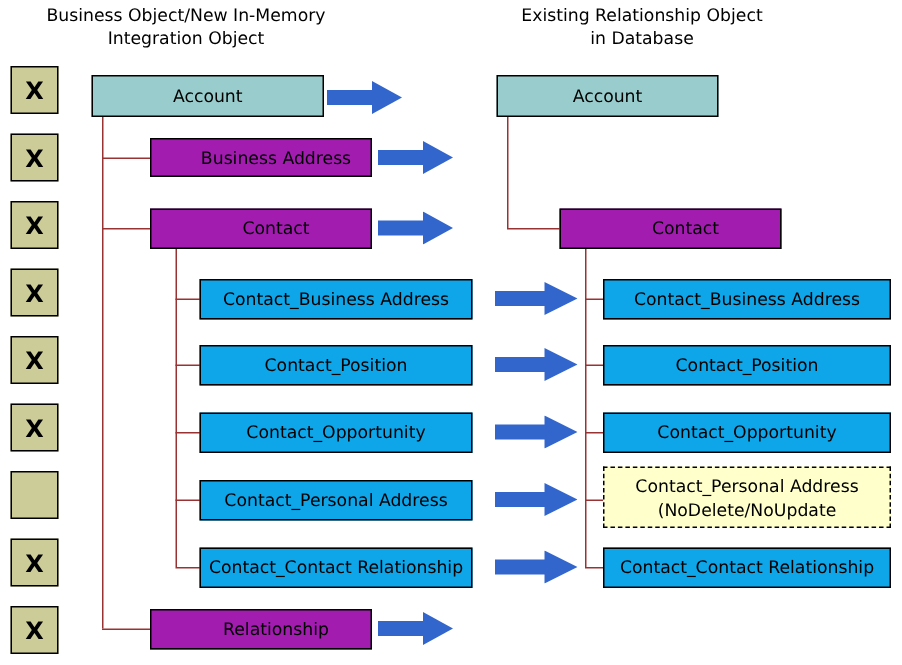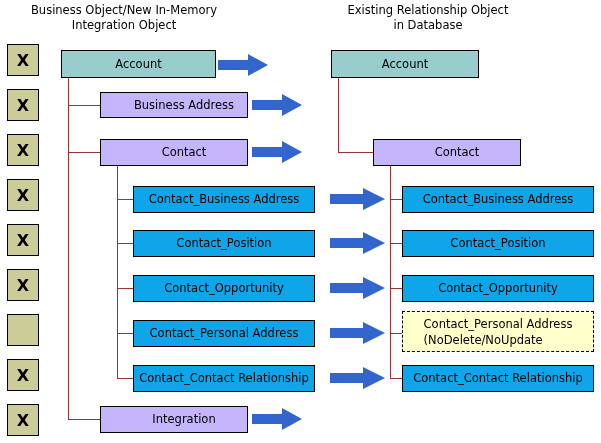--- a/index.html
+++ b/index.html
@@ -29,28 +29,29 @@
   #title-right{left:318px; top:3px; width:220px; }
 
   
   .box{
     position:absolute;
     box-sizing:border-box;
     border:1px solid #000000;
     display:flex;
     align-items:center;
     justify-content:center;
+    text-align:center;
     font-size:11.5px;
     line-height:13px;
     color:#000000;
     white-space:pre-line;
     z-index:4;
   }
   .box.teal  { background:#99CCCC; }
-  .box.cyan  { background:#c4b5fd;padding-left:20px; }
+  .box.cyan  { background:#a21caf;padding-left:20px; }
   .box.yellow{ background:#0ea5e9; }
   .box.dashed{ background:#FFFFCC; border:1px dashed #000000; }
 
   
   .flag{
     position:absolute;
     box-sizing:border-box;
     width:32px;height:32px;
     border:1px solid #000000;
     background:#CCCC99;
@@ -155,21 +156,21 @@
 
   <div class="box yellow" style="left:133px; top:320px; width:182px; height:27px;">
     <span>Contact_Personal Address</span>
   </div>
 
   <div class="box yellow" style="left:133px; top:365px; width:182px; height:27px;">
     <span>Contact_Contact Relationship</span>
   </div>
 
   <div class="box cyan" style="left:100px; top:406px; width:148px; height:27px;">
-    <span>Integration</span>
+    <span>Relationship</span>
   </div>
 
   <div class="line vline" style="left:338px; top:78px;  height:74px;"></div>
   <div class="line hline" style="left:338px; top:152px; width:35px;"></div>
 
   <div class="line vline" style="left:390px; top:166px; height:212px;"></div>
   <div class="line hline" style="left:390px; top:199px; width:13px;"></div>
   <div class="line hline" style="left:390px; top:243px; width:13px;"></div>
   <div class="line hline" style="left:390px; top:288px; width:13px;"></div>
   <div class="line hline" style="left:390px; top:333px; width:13px;"></div>

